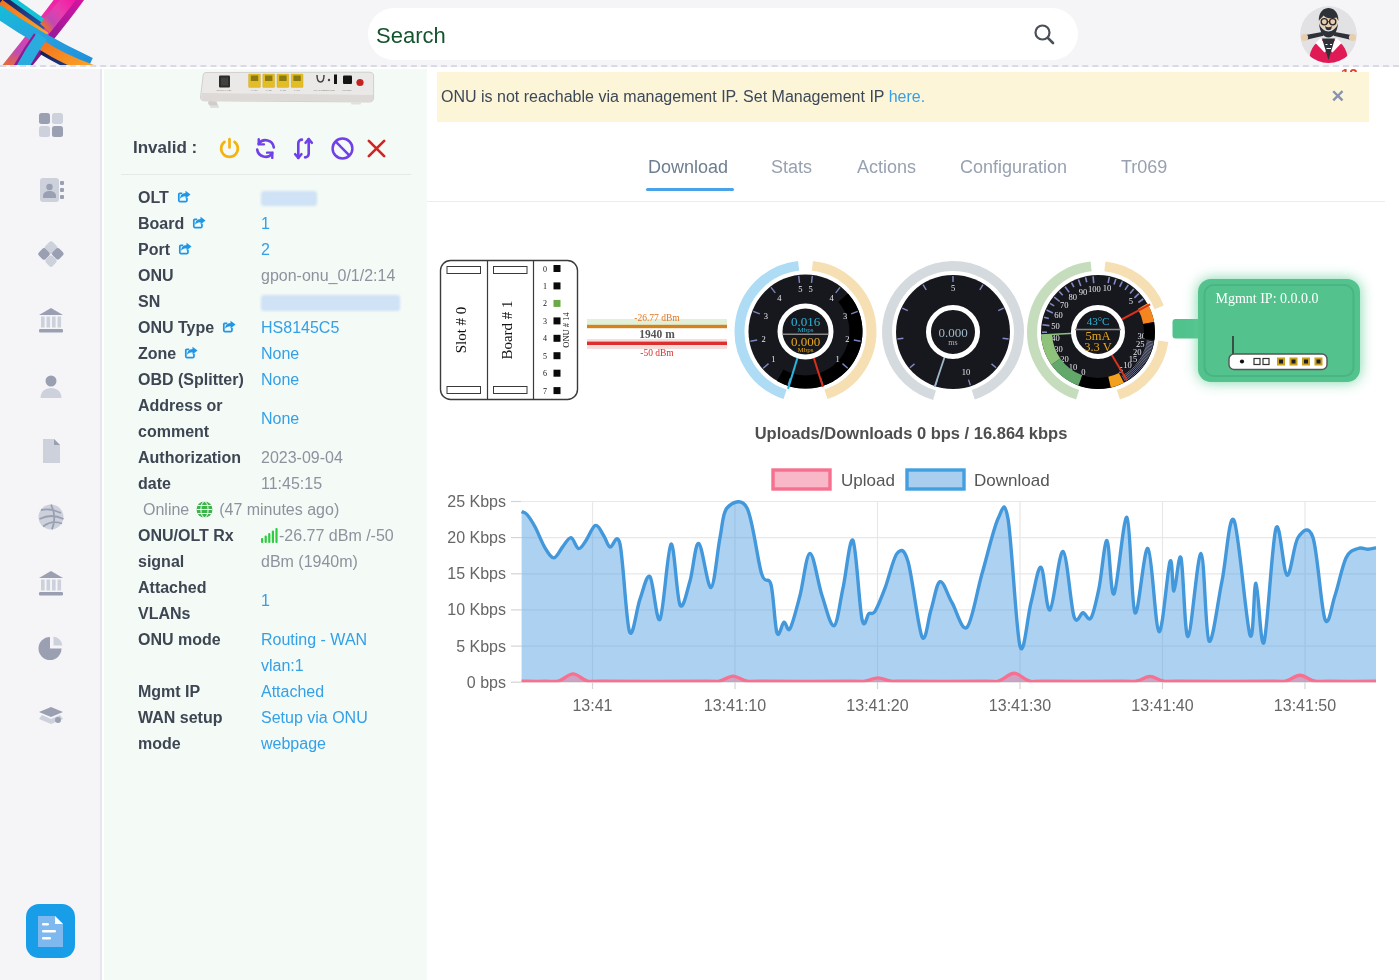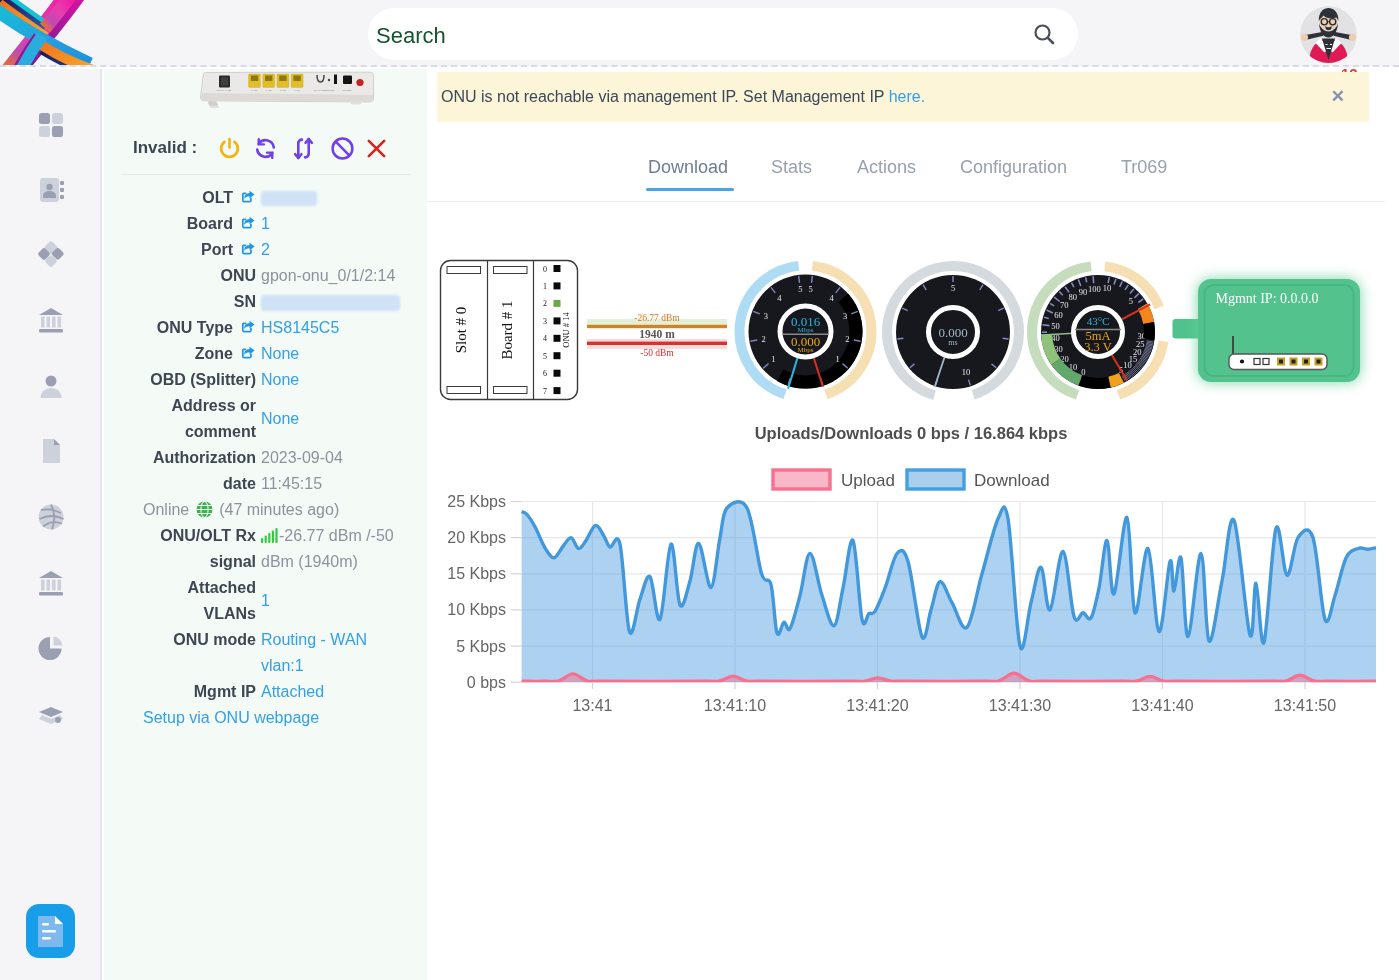--- a/index.html
+++ b/index.html
@@ -6,21 +6,21 @@
 font-family:"Liberation Sans",sans-serif;-webkit-font-smoothing:antialiased}
 .abs{position:absolute}
 #header{position:absolute;left:0;top:0;width:1399px;height:67px;background:#f5f5f8;border-bottom:2px dashed #d9dae8;z-index:5;overflow:hidden}
 #search{position:absolute;left:368px;top:8px;width:710px;height:52px;background:#fff;border-radius:26px}
 #search span{position:absolute;left:8px;top:15px;font-size:22px;color:#14532d}
 #sidebar{position:absolute;left:0;top:69px;width:102px;height:911px;background:#f5f5f8;border-right:2px solid #e7e5ef;z-index:4}
 .sic{position:absolute;left:37px;width:28px;height:28px}
 #panel{position:absolute;left:104px;top:69px;width:323px;height:911px;background:#f4faf5;z-index:3}
 #rows{position:absolute;left:34px;top:116px;width:277px;font-size:16px;line-height:26px;color:#3e4653}
 .row{display:flex}
-.lab{width:118px;text-align:right;font-weight:bold;flex:none;color:#3e4653}
+.lab{width:118px;font-weight:bold;flex:none;color:#3e4653}
 .val{margin-left:5px;flex:1;color:#8d939e}
 a,.lk{color:#33a0e8;text-decoration:none}
 .blur{display:inline-block;background:#cfe2f6;border-radius:3px;vertical-align:middle;filter:blur(1px)}
 .shr{display:inline-block;width:17px;height:15px;vertical-align:-1px;margin-left:6px}
 #main{position:absolute;left:427px;top:69px;width:972px;height:911px;background:#fff}
 #banner{position:absolute;z-index:2;left:10px;top:3px;width:932px;height:50px;background:#fcf5d8;border-radius:0;
 font-size:16px;color:#3c4858;line-height:50px;padding-left:4px}
 #banner .x{position:absolute;right:24px;top:0;color:#8592b2;font-size:17px;font-weight:bold}
 #tabs{position:absolute;left:0;top:86px;width:958px;height:47px;border-bottom:1px solid #ececec;font-size:18px;color:#97a1b0}
 #tabs span{position:absolute;top:2px}
@@ -319,20 +319,21 @@
       </div>
 <div class="row">
         <div class="lab">ONU mode</div>
         <div class="val lk" style="align-self:center">Routing - WAN<br>vlan:1</div>
       </div>
 <div class="row">
         <div class="lab">Mgmt IP</div>
         <div class="val lk">Attached</div>
       </div>
 <div class="row">
+        <div class="lab">WAN setup mode</div>
         <div class="val lk" style="align-self:center">Setup via ONU webpage</div>
       </div>
 </div>
   </div>
 <div id="main">
     <div id="banner">ONU is not reachable via management IP. Set Management IP <span class="lk">here.</span><span class="x">✕</span></div>
     <div id="tabs">
 <span style="left:221px;color:#6e7e8e">Download</span>
 <span style="left:344px">Stats</span>
 <span style="left:430px">Actions</span>

